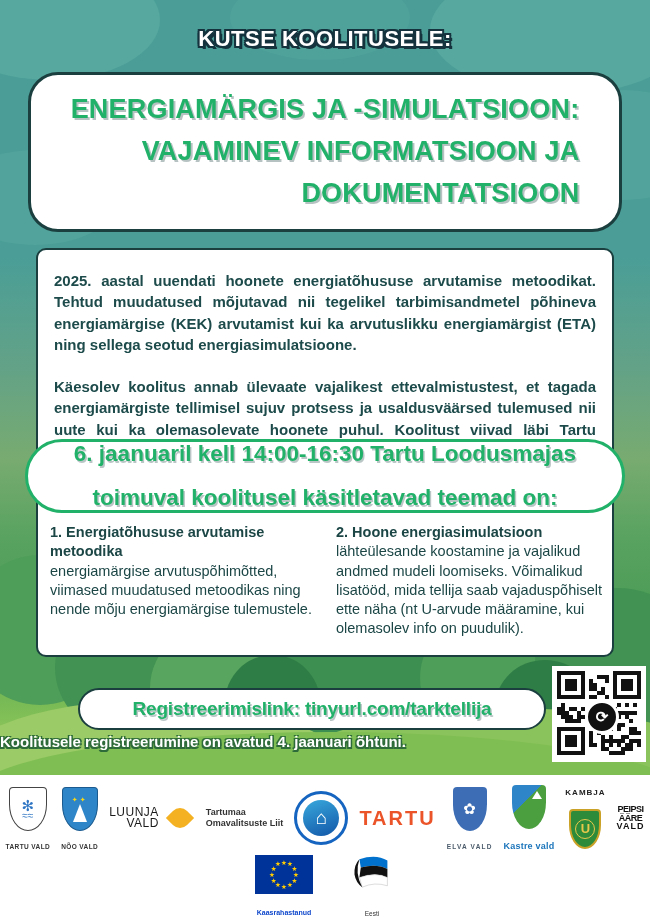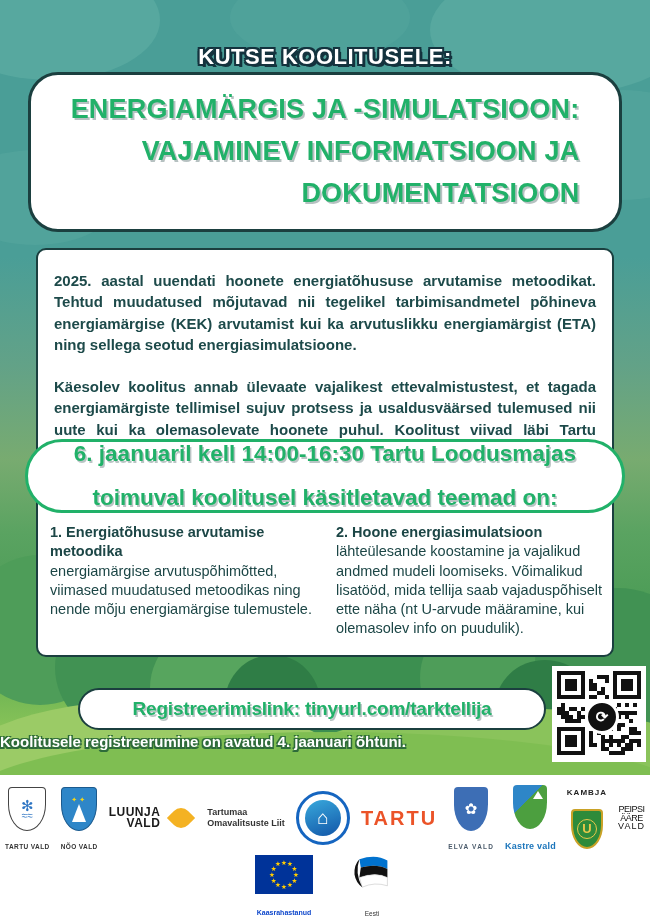--- a/index.html
+++ b/index.html
@@ -7,21 +7,21 @@
     position:relative;width:650px;height:919px;overflow:hidden;
     font-family:"Liberation Sans",sans-serif;
     background:linear-gradient(180deg,#4A9E97 0%,#4A9E97 28%,#63A287 40%,#78AB70 50%,#5AA361 58%,#4C9C56 66%,#67B052 73%,#86C258 79%,#8AC35B 100%);
   }
   .abs{position:absolute;}
   .cloud{position:absolute;background:#57A89F;border-radius:50%;}
   .tree{position:absolute;border-radius:50%;}
   .hill{position:absolute;border-radius:50% 50% 0 0;}
   
   .kicker{
-    left:0;top:44px;width:650px;text-align:center;
+    left:0;top:26px;width:650px;text-align:center;
     font-size:22px;font-weight:800;letter-spacing:.5px;color:#fff;
     text-shadow:-2px -2px 0 #14333E,2px -2px 0 #14333E,-2px 2px 0 #14333E,2px 2px 0 #14333E,
       -2px 0 0 #14333E,2px 0 0 #14333E,0 -2px 0 #14333E,0 2px 0 #14333E,3px 3px 0 #14333E;
   }
   
   .title-card{
     left:28px;top:72px;width:594px;height:160px;background:#fff;
     border:3px solid #1B3F3F;border-radius:30px;
     display:flex;align-items:center;justify-content:center;text-align:right;
     box-sizing:border-box;padding:0 18px;
@@ -77,32 +77,32 @@
   .shield{box-sizing:border-box;display:flex;align-items:center;justify-content:center;}
   .shield-outline{width:38px;height:44px;background:#fff;border:1.5px solid #444;
     border-radius:4px 4px 50% 50%/4px 4px 60% 60%;flex-direction:column;}
   .sh-blue{width:36px;height:44px;background:#2E86C8;border:1px solid #1B5A8E;
     border-radius:4px 4px 50% 50%/4px 4px 60% 60%;flex-direction:column;}
   .sh-elva{width:34px;height:44px;background:#3D6EB5;border-radius:4px 4px 50% 50%/4px 4px 60% 60%;}
   .sh-kastre{width:34px;height:44px;background:linear-gradient(135deg,#2E86C8 0 38%,#4C9F3F 38% 100%);
     border-radius:4px 4px 50% 50%/4px 4px 60% 60%;position:relative;overflow:hidden;}
   .sh-kambja{width:32px;height:40px;background:#2E8B3A;border:2px solid #C9A227;
     border-radius:4px 4px 50% 50%/4px 4px 60% 60%;}
-  .luunja-text{font-size:12px;font-weight:700;color:#1A1A1A;line-height:.95;text-align:right;letter-spacing:.5px;}
+  .luunja-text{font-size:12px;font-weight:400;color:#1A1A1A;line-height:.95;text-align:right;letter-spacing:.5px;}
   .tol{flex-direction:row!important;gap:16px;}
   .tol-leaf{width:20px;height:20px;background:#F4B223;border-radius:0 50% 0 50%;transform:rotate(-45deg);}
   .tol-name{font-size:9px;font-weight:700;color:#333;line-height:1.2;}
   .trea-ring{width:48px;height:48px;border-radius:50%;border:3px solid #1565C0;background:#fff;
     display:flex;align-items:center;justify-content:center;}
   .trea-core{width:36px;height:36px;border-radius:50%;background:linear-gradient(160deg,#39A9DC,#1256A8);
     color:#fff;display:flex;align-items:center;justify-content:center;font-size:19px;}
   .tartu-word{font-size:20px;font-weight:800;color:#EB5328;letter-spacing:2px;}
   .kastre-cap{font-size:9px;font-weight:800;color:#1B75BB;letter-spacing:.2px;}
   .kambja-cap{font-size:8px;font-weight:700;color:#222;letter-spacing:1px;}
-  .peipsi{font-size:9px;font-weight:400;color:#111;line-height:.95;text-align:center;letter-spacing:-.5px;}
+  .peipsi{font-size:9px;font-weight:700;color:#111;line-height:.95;text-align:center;letter-spacing:-.5px;}
   .peipsi .vald{font-size:9px;letter-spacing:1px;}
   .eu-flag{width:58px;height:39px;background:#003399;position:relative;}
   .eu-cap{font-size:7px;font-weight:700;color:#0E47CB;text-align:center;line-height:1.25;margin-top:3px;}
   .ee-cap{font-size:6.5px;font-weight:500;color:#333;text-align:center;line-height:1.3;margin-top:1px;}
   .sail{position:absolute;right:4px;top:6px;width:0;height:0;border-left:5px solid transparent;
     border-right:5px solid transparent;border-bottom:8px solid #fff;}
   .orn{color:#fff;font-size:15px;}
   .stars{color:#F9D616;font-size:7px;letter-spacing:2px;line-height:1;}
   .church{width:0;height:0;border-left:7px solid transparent;border-right:7px solid transparent;
     border-bottom:18px solid #fff;margin-top:1px;}

